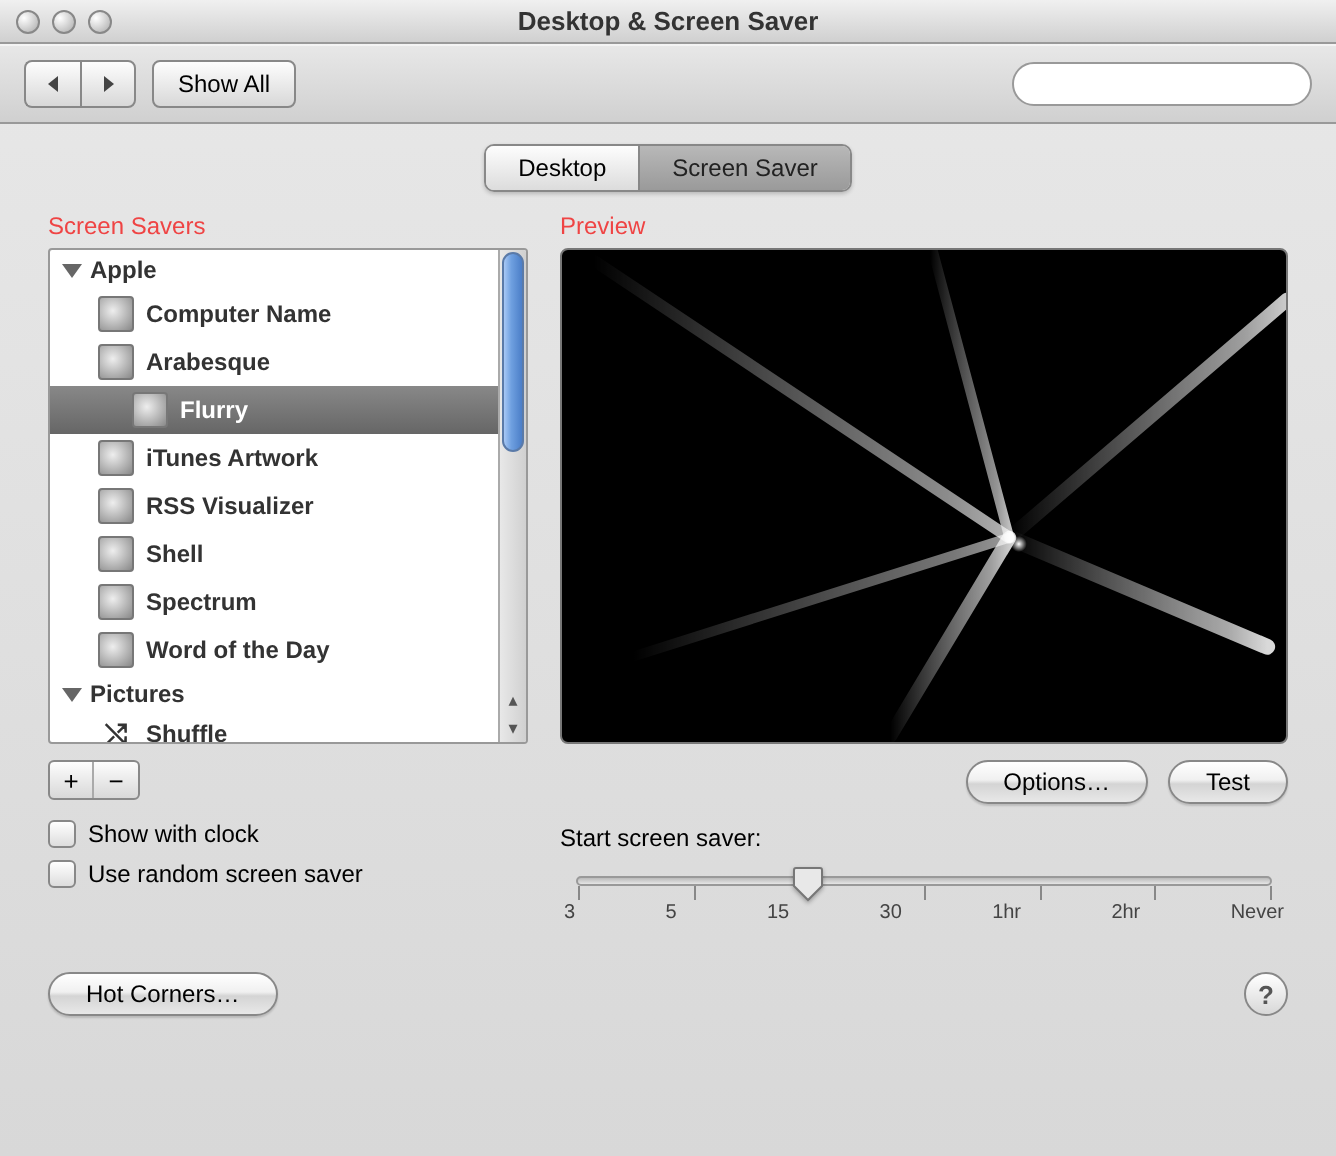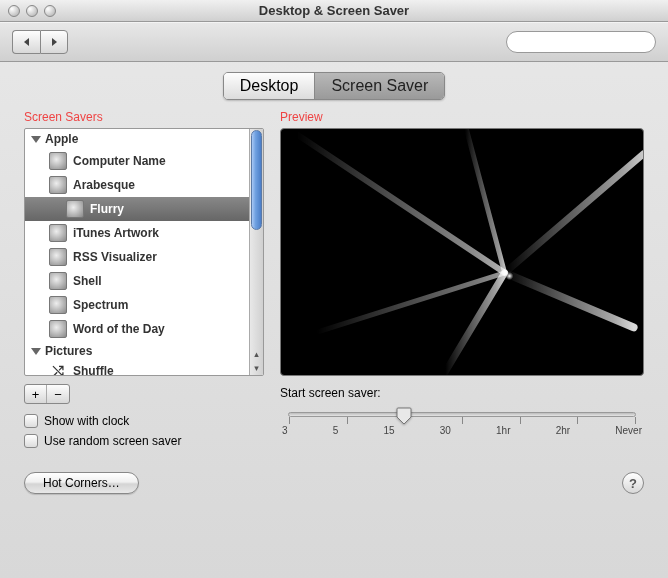--- a/index.html
+++ b/index.html
@@ -16,21 +16,21 @@
 .nav-btn:first-child { border-radius: 4px 0 0 4px; border-right: none; }
 .nav-btn:last-child { border-radius: 0 4px 4px 0; }
 .toolbar-btn { height: 24px; padding: 0 12px; background: linear-gradient(to bottom, #fdfdfd, #d8d8d8); border: 1px solid #888; border-radius: 4px; font-size: 12px; cursor: pointer; }
 .search-wrap { margin-left: auto; }
 .search { width: 150px; height: 22px; border-radius: 11px; border: 1px solid #999; background: #fff; padding: 0 8px 0 24px; font-size: 11px; position: relative; }
 .search-icon { position: absolute; left: 6px; top: 50%; transform: translateY(-50%); width: 12px; height: 12px; }
 .search-container { position: relative; }
 
 .tabs-wrap { display: flex; justify-content: center; margin-top: 10px; }
 .tabs { display: flex; border: 1px solid #888; border-radius: 5px; overflow: hidden; box-shadow: 0 1px 2px rgba(0,0,0,0.2); }
-.tab { padding: 4px 16px; font-size: 16px; background: linear-gradient(to bottom, #fdfdfd, #dcdcdc); cursor: pointer; }
+.tab { padding: 4px 16px; font-size: 12px; background: linear-gradient(to bottom, #fdfdfd, #dcdcdc); cursor: pointer; }
 .tab.active { background: linear-gradient(to bottom, #b8b8b8, #9a9a9a); color: #222; border-left: 1px solid #888; }
 
 .main { padding: 10px 24px 16px; }
 .columns { display: flex; gap: 16px; }
 .col-left { width: 240px; }
 .col-right { flex: 1; }
 .label { font-size: 12px; color: #ef4444; margin-bottom: 4px; }
 
 .listbox { height: 248px; background: #fff; border: 1px solid #999; border-radius: 2px; overflow: hidden; position: relative; }
 .list-inner { overflow-y: auto; height: 100%; padding-right: 14px; font-weight: bold; }
@@ -92,20 +92,21 @@
       <svg width="10" height="10" viewBox="0 0 10 10">
           <path d="M7 1 L2 5 L7 9 Z" fill="#444"></path>
         </svg>
     </div>
     <div class="nav-btn">
       <svg width="10" height="10" viewBox="0 0 10 10">
           <path d="M3 1 L8 5 L3 9 Z" fill="#444"></path>
         </svg>
     </div>
   </div>
+  <button class="toolbar-btn">Show All</button>
   <div class="search-wrap search-container">
     <svg class="search-icon" viewBox="0 0 12 12">
         <circle cx="5" cy="5" r="3.5" fill="none" stroke="#777" stroke-width="1.5"></circle>
         <line x1="8" y1="8" x2="11" y2="11" stroke="#777" stroke-width="1.5"></line>
       </svg>
     <input class="search" placeholder="" style="">
   </div>
 </div>
 
 <div class="tabs-wrap">
@@ -211,20 +212,24 @@
             <path d="M0 0 L-210 -140" stroke="url(#streak)" stroke-width="6" stroke-linecap="round" opacity="0.7"></path>
             <path d="M0 0 L-40 -150" stroke="url(#streak)" stroke-width="5" stroke-linecap="round" opacity="0.75"></path>
             <path d="M0 0 L140 -120" stroke="url(#streak)" stroke-width="7" stroke-linecap="round" opacity="0.8"></path>
             <path d="M0 0 L130 55" stroke="url(#streak)" stroke-width="8" stroke-linecap="round" opacity="0.85"></path>
             <path d="M0 0 L-60 100" stroke="url(#streak)" stroke-width="7" stroke-linecap="round" opacity="0.8"></path>
             <path d="M0 0 L-190 60" stroke="url(#streak)" stroke-width="5" stroke-linecap="round" opacity="0.6"></path>
           </g>
           <circle cx="218" cy="145" r="20" fill="url(#glow)"></circle>
         </svg>
       </div>
+      <div class="below-preview">
+        <button class="aqua-btn">Options…</button>
+        <button class="aqua-btn">Test</button>
+      </div>
 
       <div class="slider-section">
         <div class="slider-label">Start screen saver:</div>
         <div class="slider-track-wrap">
           <div class="slider-track" id="slider-track">
               <div class="tick" style="left: 0%;"></div>
               <div class="tick" style="left: 16.6667%;"></div>
               <div class="tick" style="left: 33.3333%;"></div>
               <div class="tick" style="left: 50%;"></div>
               <div class="tick" style="left: 66.6667%;"></div>

